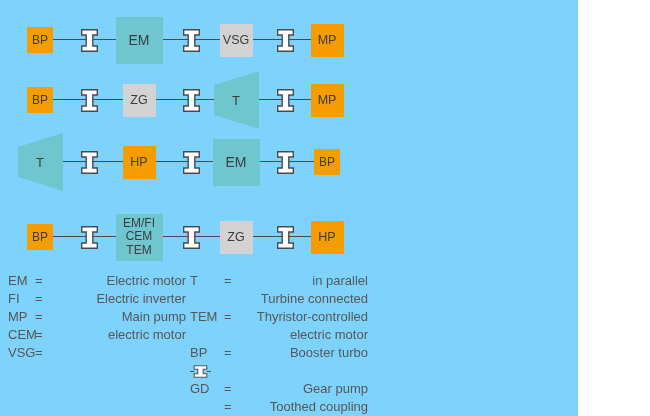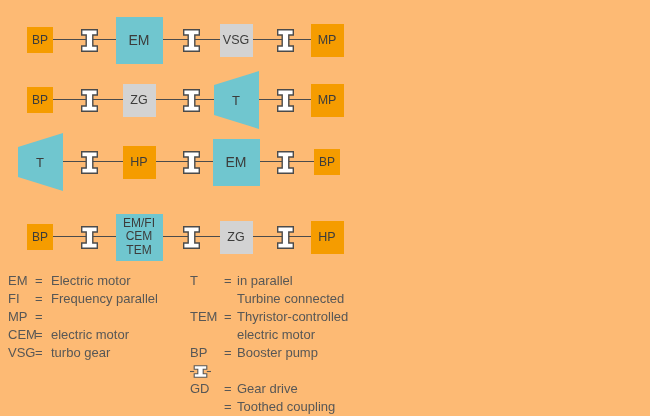--- a/index.html
+++ b/index.html
@@ -1,17 +1,17 @@
 <!DOCTYPE html>
 <html style="--orange: #F59C00; --teal: #70C6CF; --gray-box: #D3D3D3; --line: #4B4B4B; --box-text: #3C3C3B; --legend-text: #575756;"><head>
 <meta charset="utf-8">
 <style>
   html,body{margin:0;padding:0;background:#ffffff;}
   .stage{
-    position:relative;width:650px;height:416px;background:#fdba74;
+    position:relative;width:578px;height:416px;background:#7dd3fc;
     font-family:"Liberation Sans",sans-serif;overflow:hidden;
   }
   .shaft{position:absolute;height:0;border-top:1.5px solid var(--line,#4b4b4b);z-index:1;}
   .box{
     position:absolute;display:flex;flex-direction:column;align-items:center;justify-content:center;
     color:var(--box-text,#3c3c3b);z-index:2;text-align:center;
   }
   .box.orange{background:var(--orange,#f59c00);}
   .box.teal{background:var(--teal,#70c6cf);}
   .box.gray{background:var(--gray-box,#d3d3d3);}
@@ -23,21 +23,21 @@
   .trap .tlabel{
     position:absolute;left:0;top:0;width:100%;height:100%;
     display:flex;align-items:center;justify-content:center;
     font-size:13px;color:var(--box-text,#3c3c3b);
   }
   .coupling{position:absolute;z-index:2;line-height:0;}
   .legend{position:absolute;color:var(--legend-text,#575756);font-size:13px;line-height:18px;}
   .legend-row{display:flex;}
   .legend .abbr{flex:0 0 auto;}
   .legend .eq{flex:0 0 auto;}
-  .legend .desc{flex:1 1 auto;}
+  .legend .desc{flex:1 1 auto;text-align:right;}
   .col-left{left:8px;top:272px;width:178px;}
   .col-left .abbr{width:27px;}
   .col-left .eq{width:16px;}
   .col-right{left:190px;top:272px;width:178px;}
   .col-right .abbr{width:34px;}
   .col-right .eq{width:13px;}
   .legend .icon-row{height:18px;display:flex;align-items:center;}
 </style>
 </head>
 <body>
@@ -140,39 +140,41 @@
         <span class="abbr">EM</span>
         <span class="eq">=</span>
         <span class="desc">
           <div class="dline">Electric motor</div>
         </span>
       </div>
       <div class="legend-row">
         <span class="abbr">FI</span>
         <span class="eq">=</span>
         <span class="desc">
-          <div class="dline">Frequency parallel</div>
+          <div class="dline">Electric inverter</div>
         </span>
       </div>
       <div class="legend-row">
         <span class="abbr">MP</span>
         <span class="eq">=</span>
+        <span class="desc">
+          <div class="dline">Main pump</div>
+        </span>
       </div>
       <div class="legend-row">
         <span class="abbr">CEM</span>
         <span class="eq">=</span>
         <span class="desc">
           <div class="dline">electric motor</div>
         </span>
       </div>
       <div class="legend-row">
         <span class="abbr">VSG</span>
         <span class="eq">=</span>
         <span class="desc">
-          <div class="dline">turbo gear</div>
         </span>
       </div>
     </div>
   <div id="legend-right" class="legend col-right">
       <div class="legend-row">
         <span class="abbr">T</span>
         <span class="eq">=</span>
         <span class="desc">
           <div class="dline">in parallel</div>
           <div class="dline">Turbine connected</div>
@@ -183,37 +185,37 @@
         <span class="eq">=</span>
         <span class="desc">
           <div class="dline">Thyristor-controlled</div>
           <div class="dline">electric motor</div>
         </span>
       </div>
       <div class="legend-row">
         <span class="abbr">BP</span>
         <span class="eq">=</span>
         <span class="desc">
-          <div class="dline">Booster pump</div>
+          <div class="dline">Booster turbo</div>
         </span>
       </div>
       <div class="legend-row icon-row">
         <svg width="21" height="13" viewBox="0 0 21 13">
           <g stroke="#575756" stroke-width="1.1" fill="none">
             <line x1="0" y1="6.5" x2="4.2" y2="6.5"></line>
             <line x1="16.8" y1="6.5" x2="21" y2="6.5"></line>
             <polygon points="4.2,0.7 16.8,0.7 16.8,4.2 13.2,4.2 13.2,8.8 16.8,8.8 16.8,12.3 4.2,12.3 4.2,8.8 7.8,8.8 7.8,4.2 4.2,4.2" fill="#ffffff"></polygon>
           </g>
         </svg>
       </div>
       <div class="legend-row">
         <span class="abbr">GD</span>
         <span class="eq">=</span>
         <span class="desc">
-          <div class="dline">Gear drive</div>
+          <div class="dline">Gear pump</div>
         </span>
       </div>
       <div class="legend-row">
         <span class="abbr"></span>
         <span class="eq">=</span>
         <span class="desc">
           <div class="dline">Toothed coupling</div>
         </span>
       </div>
     </div>

